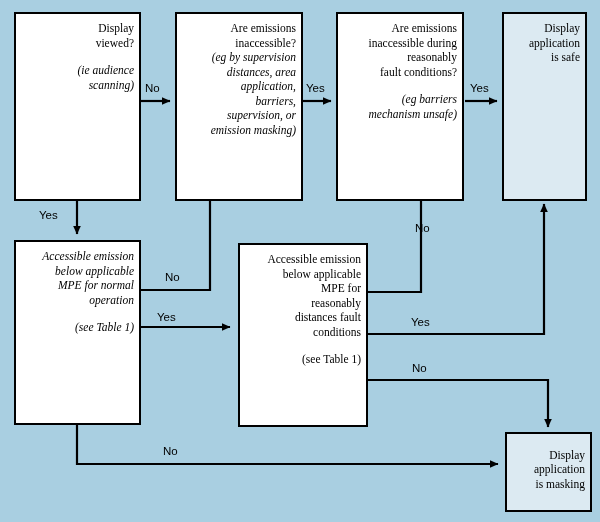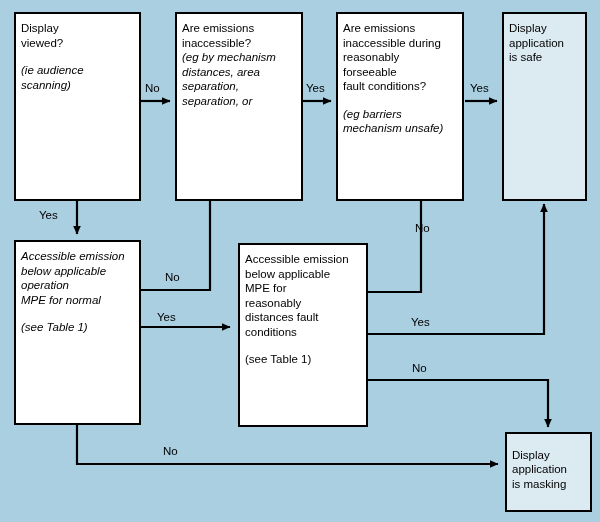--- a/index.html
+++ b/index.html
@@ -29,26 +29,27 @@
   }
   .node {
     position: absolute;
     box-sizing: border-box;
     border: 2px solid #000;
     background: #ffffff;
     display: flex;
     flex-direction: column;
     align-items: center;
     justify-content: flex-start;
-    text-align: left;
+    text-align: right;
     color: #000;
     font-size: 11.5px;
     line-height: 14.5px;
     padding: 7px 5px 5px 5px;
     overflow: hidden;
+    font-family: Liberation Serif, serif;
   }
   .node.terminal {
     background: #dceaf2;
   }
   .node .para {
     width: 100%;
   }
   .node .para.italic {
     font-style: italic;
   }
@@ -101,47 +102,48 @@
   <div class="node" style="left:14px; top:12px; width:127px; height:189px;">
     <div class="para">Display</div>
     <div class="para">viewed?</div>
     <div class="para italic gap">(ie audience</div>
     <div class="para italic">scanning)</div>
   </div>
 
   <div class="node" style="left:175px; top:12px; width:128px; height:189px;">
     <div class="para">Are emissions</div>
     <div class="para">inaccessible?</div>
-    <div class="para italic">(eg by mechanism</div>
+    <div class="para italic">(eg by supervision</div>
     <div class="para italic">distances, area</div>
-    <div class="para italic">separation,</div>
-    <div class="para italic">separation, or</div>
+    <div class="para italic">application,</div>
+    <div class="para italic">barriers,</div>
+    <div class="para italic">supervision, or</div>
+    <div class="para italic">emission masking)</div>
   </div>
 
   <div class="node" style="left:336px; top:12px; width:128px; height:189px;">
     <div class="para">Are emissions</div>
     <div class="para">inaccessible during</div>
     <div class="para">reasonably</div>
-    <div class="para">forseeable</div>
     <div class="para">fault conditions?</div>
     <div class="para italic gap">(eg barriers</div>
     <div class="para italic">mechanism unsafe)</div>
   </div>
 
   <div class="node terminal" style="left:502px; top:12px; width:85px; height:189px;">
     <div class="para">Display</div>
     <div class="para">application</div>
     <div class="para">is safe</div>
   </div>
 
   <div class="node" style="left:14px; top:240px; width:127px; height:185px;">
     <div class="para italic">Accessible emission</div>
     <div class="para italic">below applicable</div>
+    <div class="para italic">MPE for normal</div>
     <div class="para italic">operation</div>
-    <div class="para italic">MPE for normal</div>
     <div class="para italic gap">(see Table 1)</div>
   </div>
 
   <div class="node" style="left:238px; top:243px; width:130px; height:184px;">
     <div class="para">Accessible emission</div>
     <div class="para">below applicable</div>
     <div class="para">MPE for</div>
     <div class="para">reasonably</div>
     <div class="para">distances fault</div>
     <div class="para">conditions</div>

